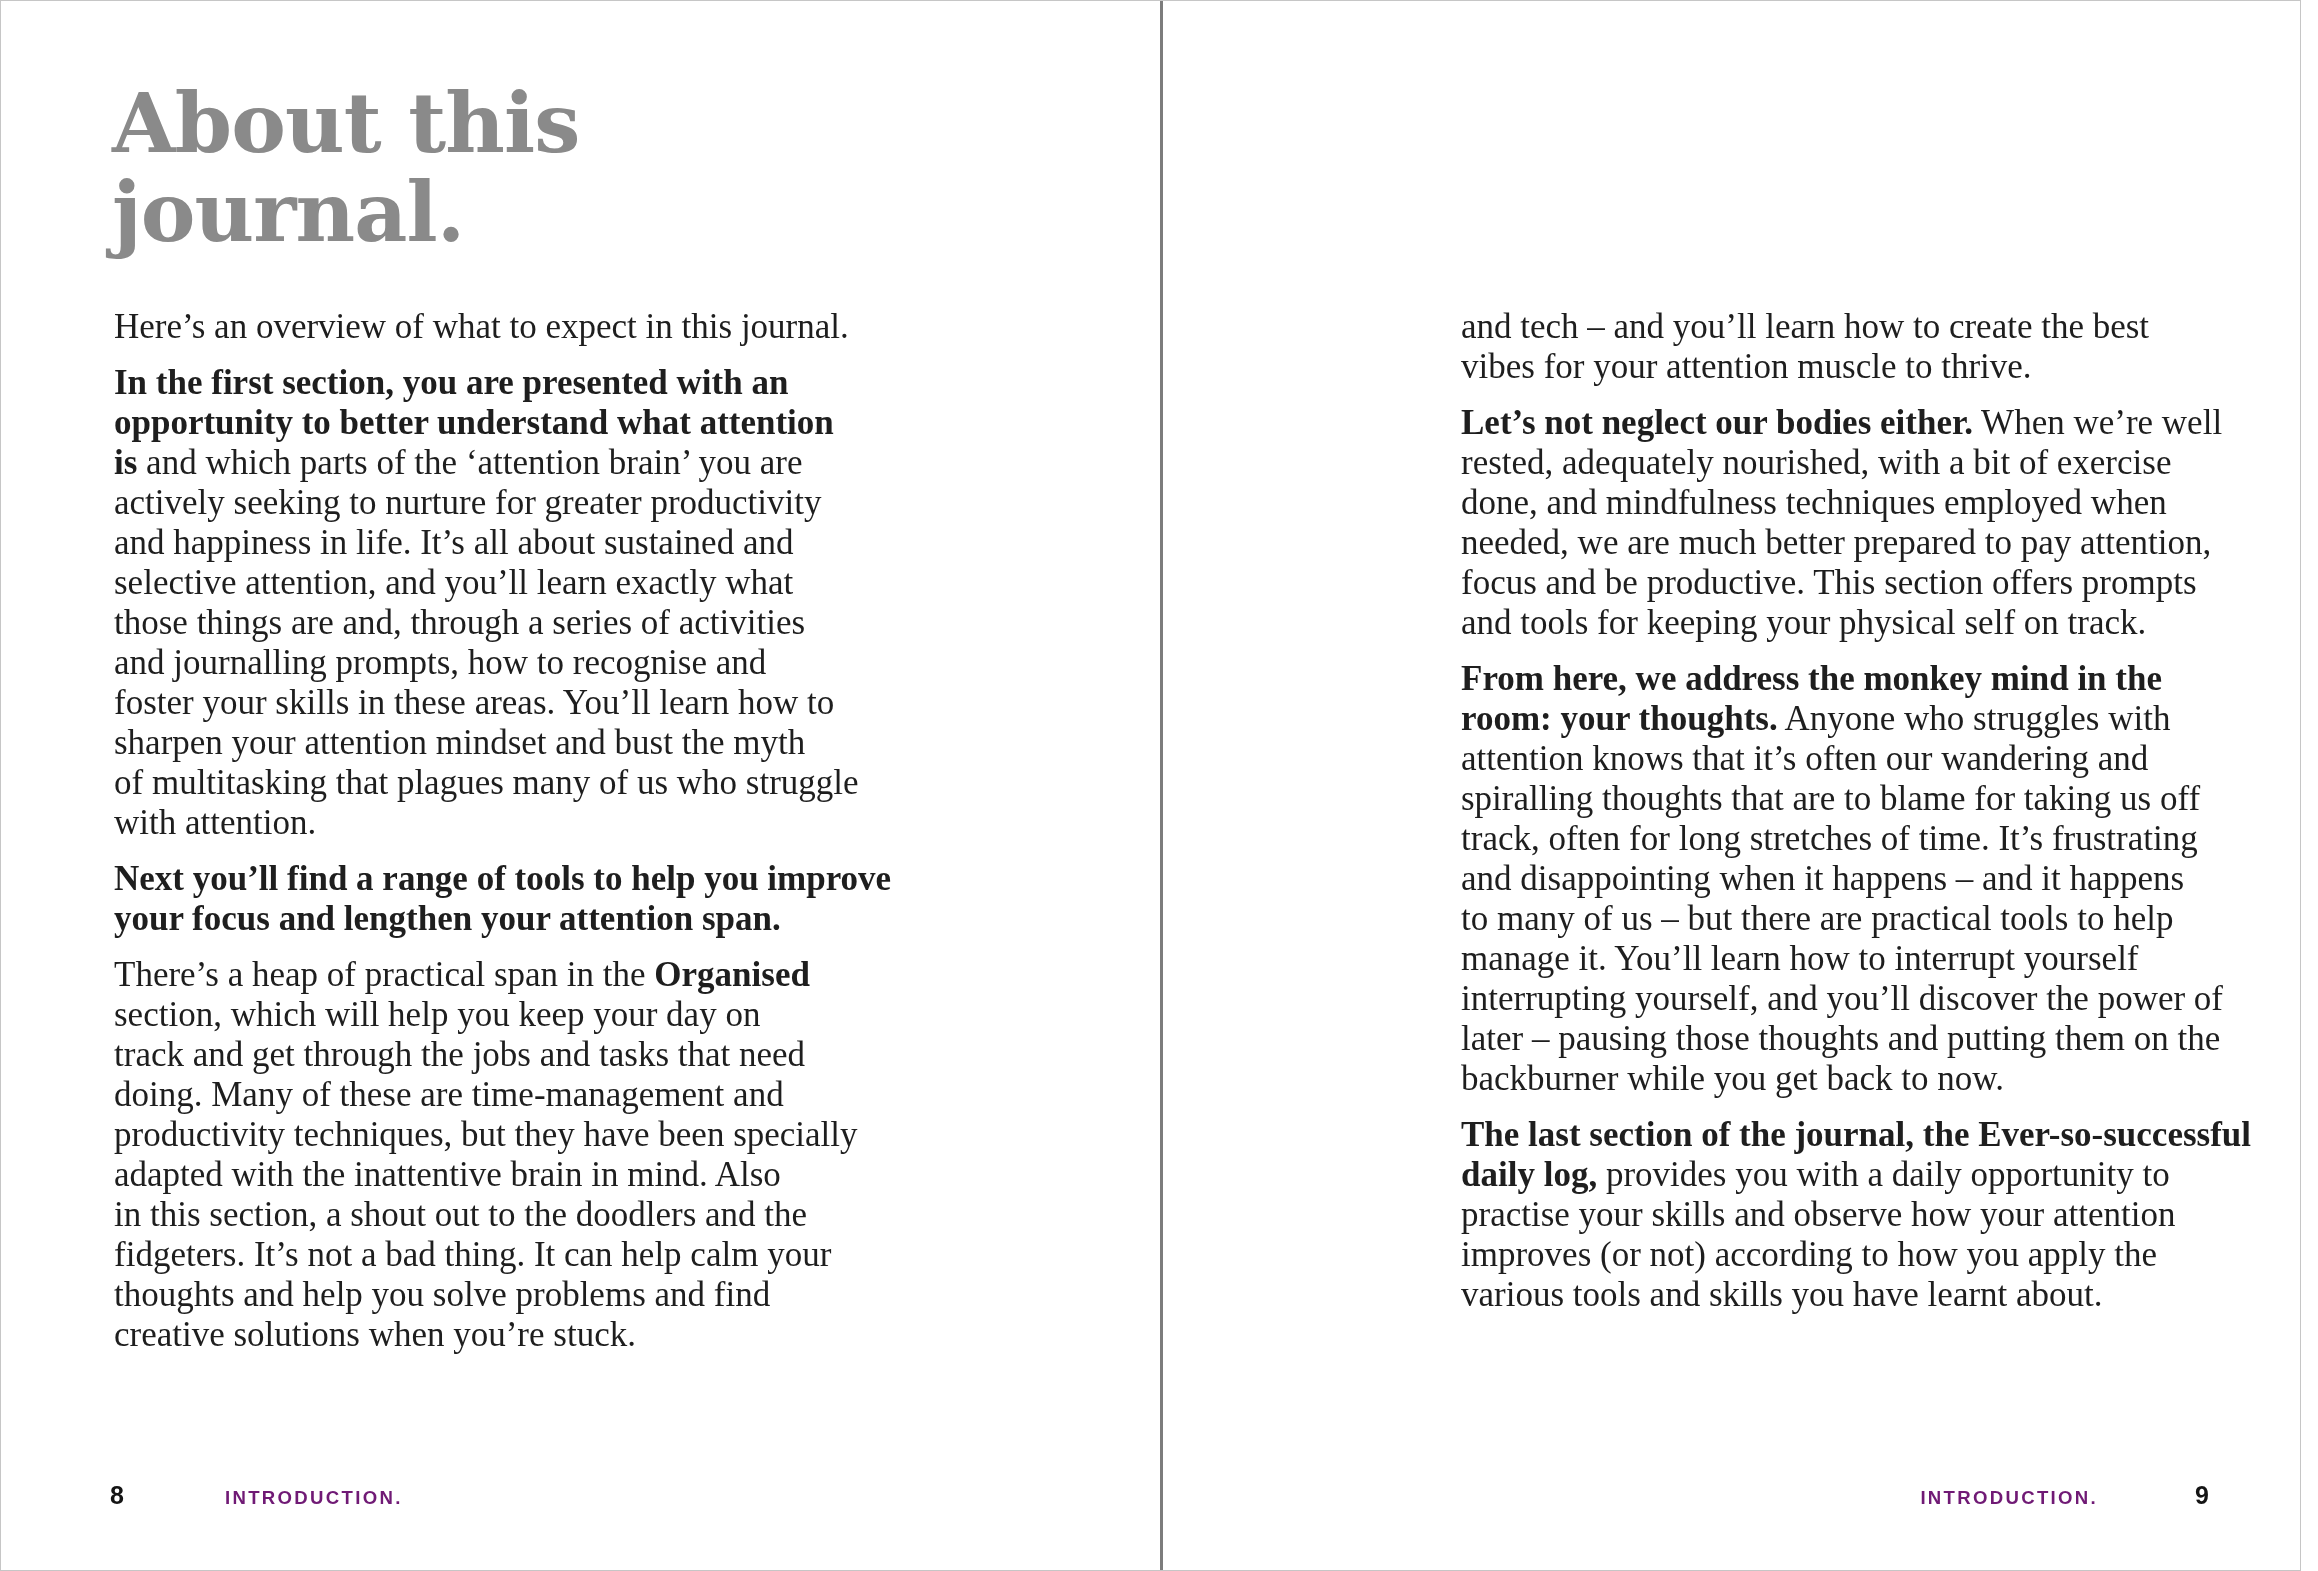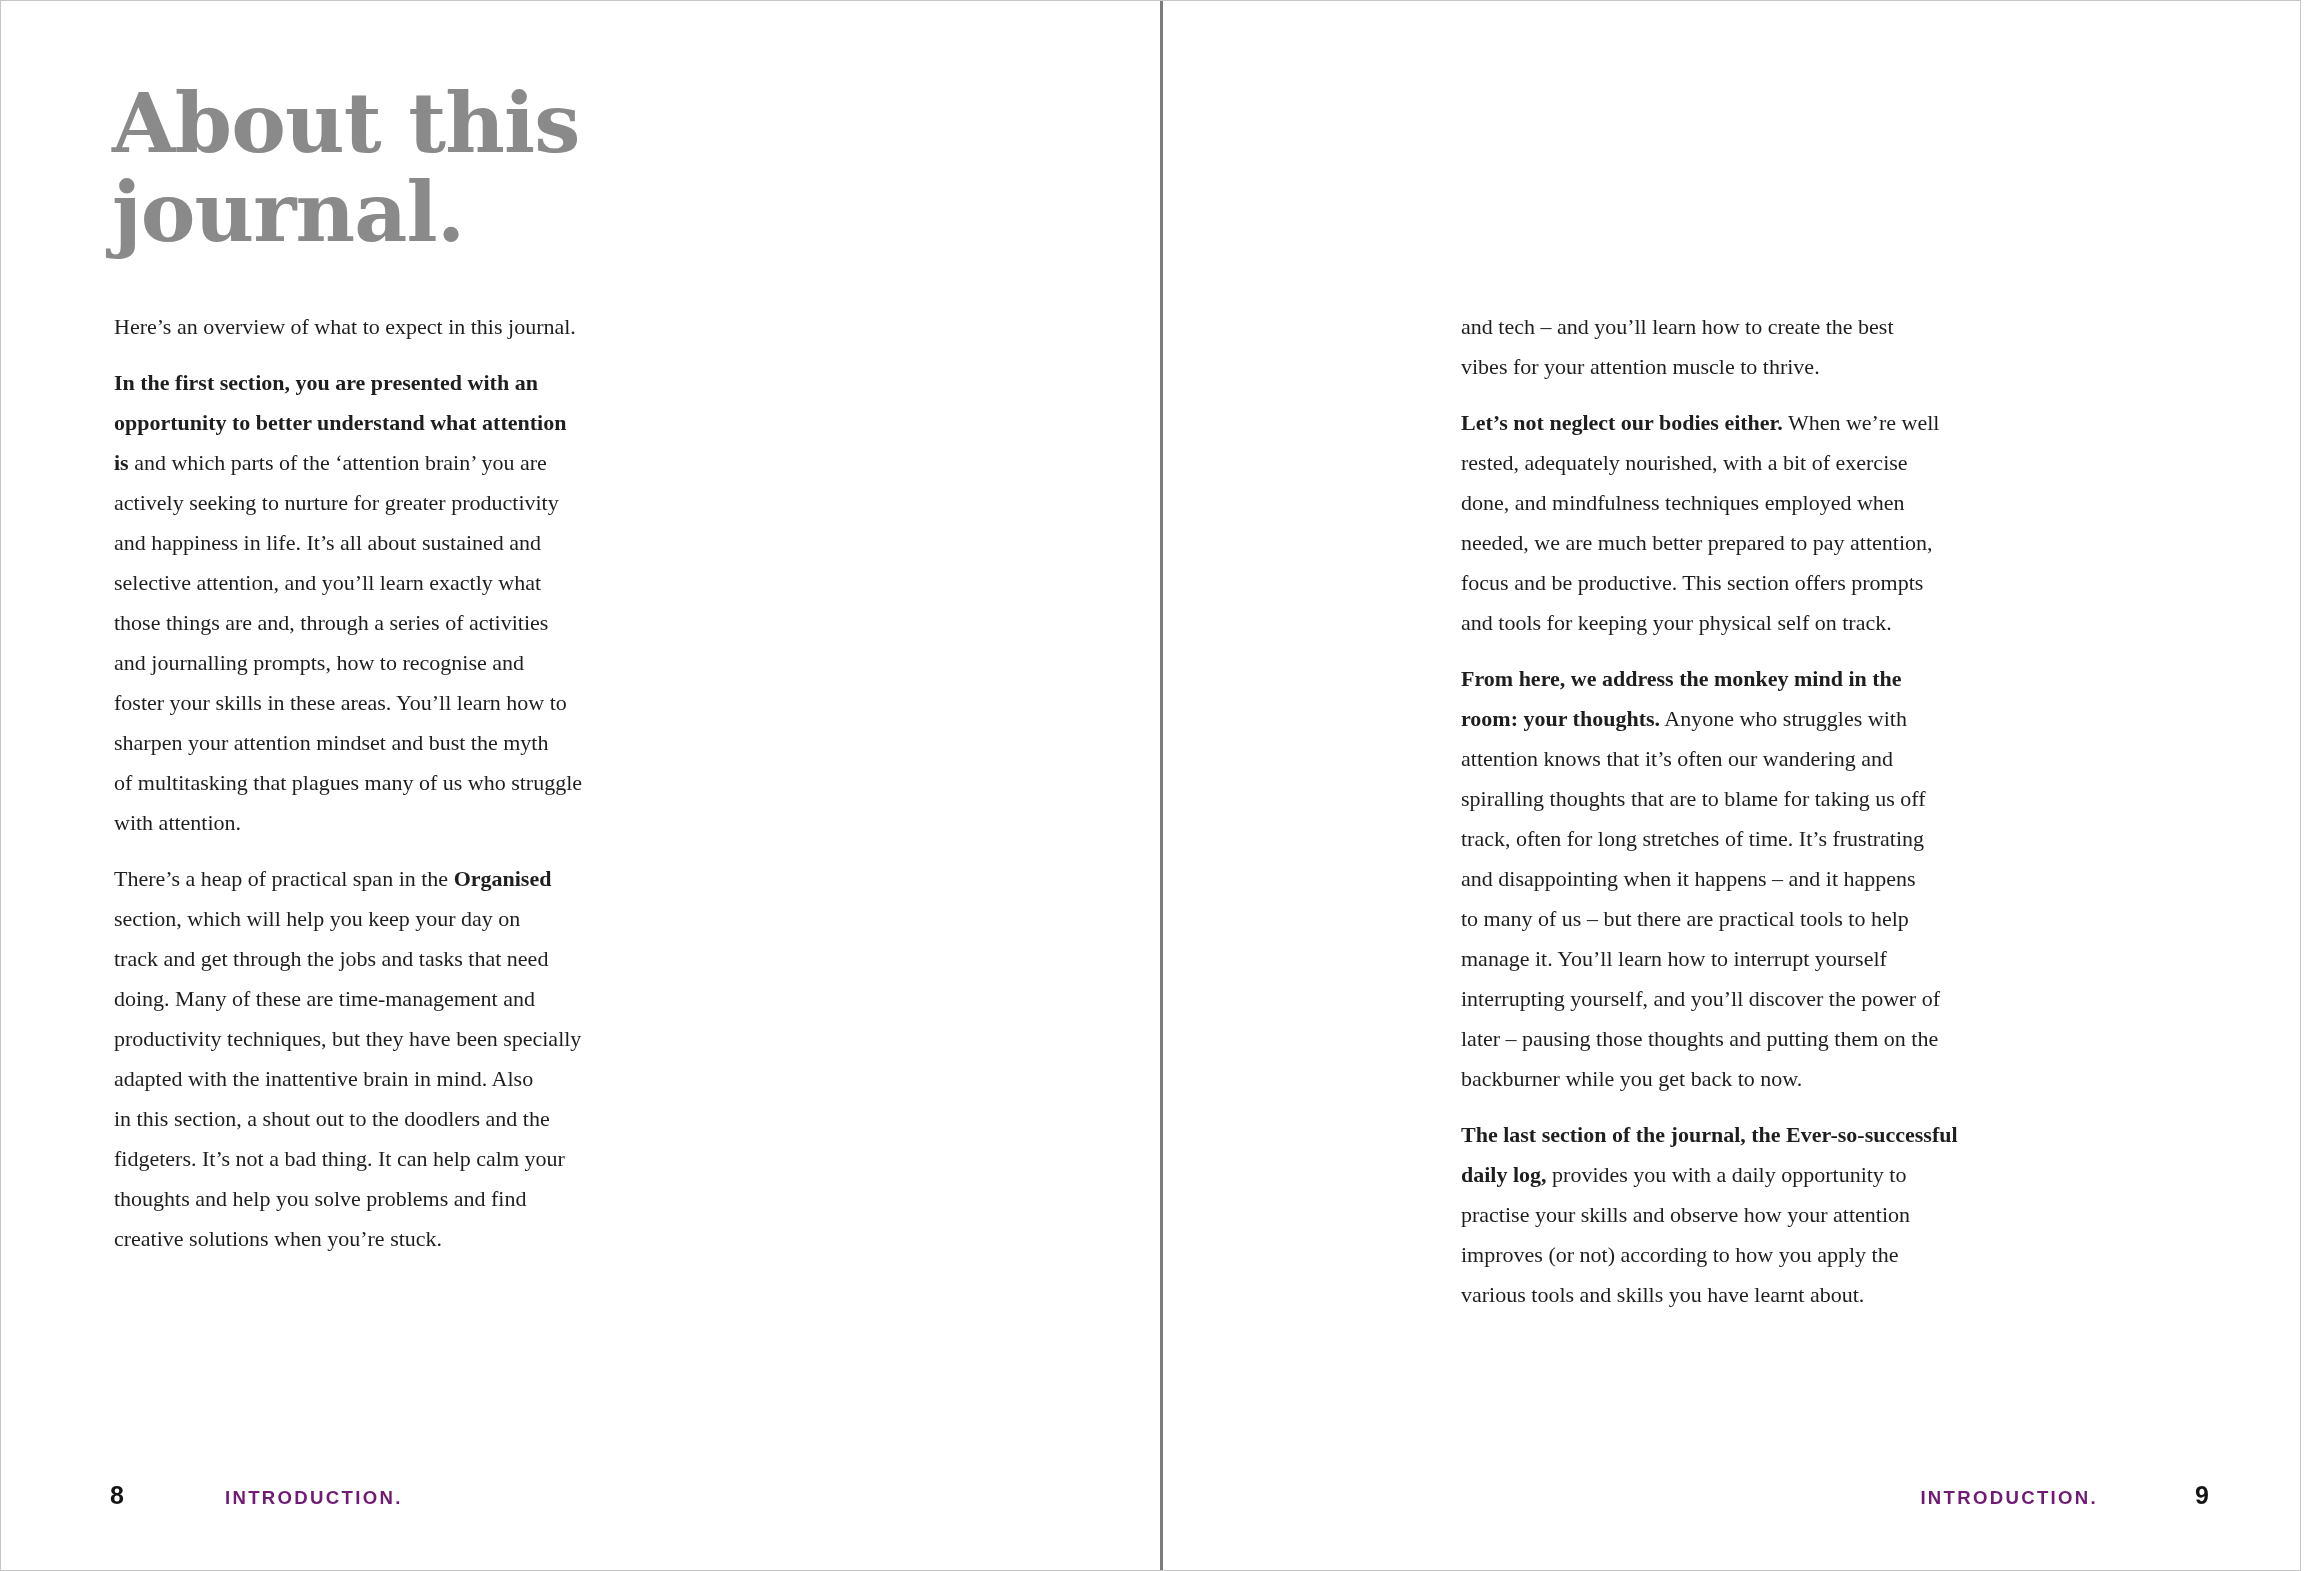--- a/index.html
+++ b/index.html
@@ -30,21 +30,21 @@
     font-weight: 700;
     font-size: 82px;
     line-height: 89px;
     letter-spacing: -0.9px;
     color: #8a8a8a;
     white-space: pre-line;
   }
   .text-col {
     position: absolute;
     top: 306px;
-    font-size: 22px;
+    font-size: 35px;
     line-height: 40px;
     color: #1e1e1e;
   }
   .text-col-left  { left: 113px; width: 788px; }
   .text-col-right { left: 299px; width: 844px; }
   .body-para { margin: 0 0 16px 0; white-space: pre-wrap; }
   .seg { font-weight: 400; }
   .seg-bold { font-weight: 700; }
   .page-num {
     position: absolute; top: 1480px;
@@ -81,20 +81,22 @@
 is</span><span class="seg"> and which parts of the ‘attention brain’ you are
 actively seeking to nurture for greater productivity
 and happiness in life. It’s all about sustained and
 selective attention, and you’ll learn exactly what
 those things are and, through a series of activities
 and journalling prompts, how to recognise and
 foster your skills in these areas. You’ll learn how to
 sharpen your attention mindset and bust the myth
 of multitasking that plagues many of us who struggle
 with attention.</span></p>
+        <p class="body-para"><span class="seg seg-bold">Next you’ll find a range of tools to help you improve
+your focus and lengthen your attention span.</span></p>
         <p class="body-para"><span class="seg">There’s a heap of practical span in the </span><span class="seg seg-bold">Organised</span><span class="seg">
 section, which will help you keep your day on
 track and get through the jobs and tasks that need
 doing. Many of these are time-management and
 productivity techniques, but they have been specially
 adapted with the inattentive brain in mind. Also
 in this section, a shout out to the doodlers and the
 fidgeters. It’s not a bad thing. It can help calm your
 thoughts and help you solve problems and find
 creative solutions when you’re stuck.</span></p>

